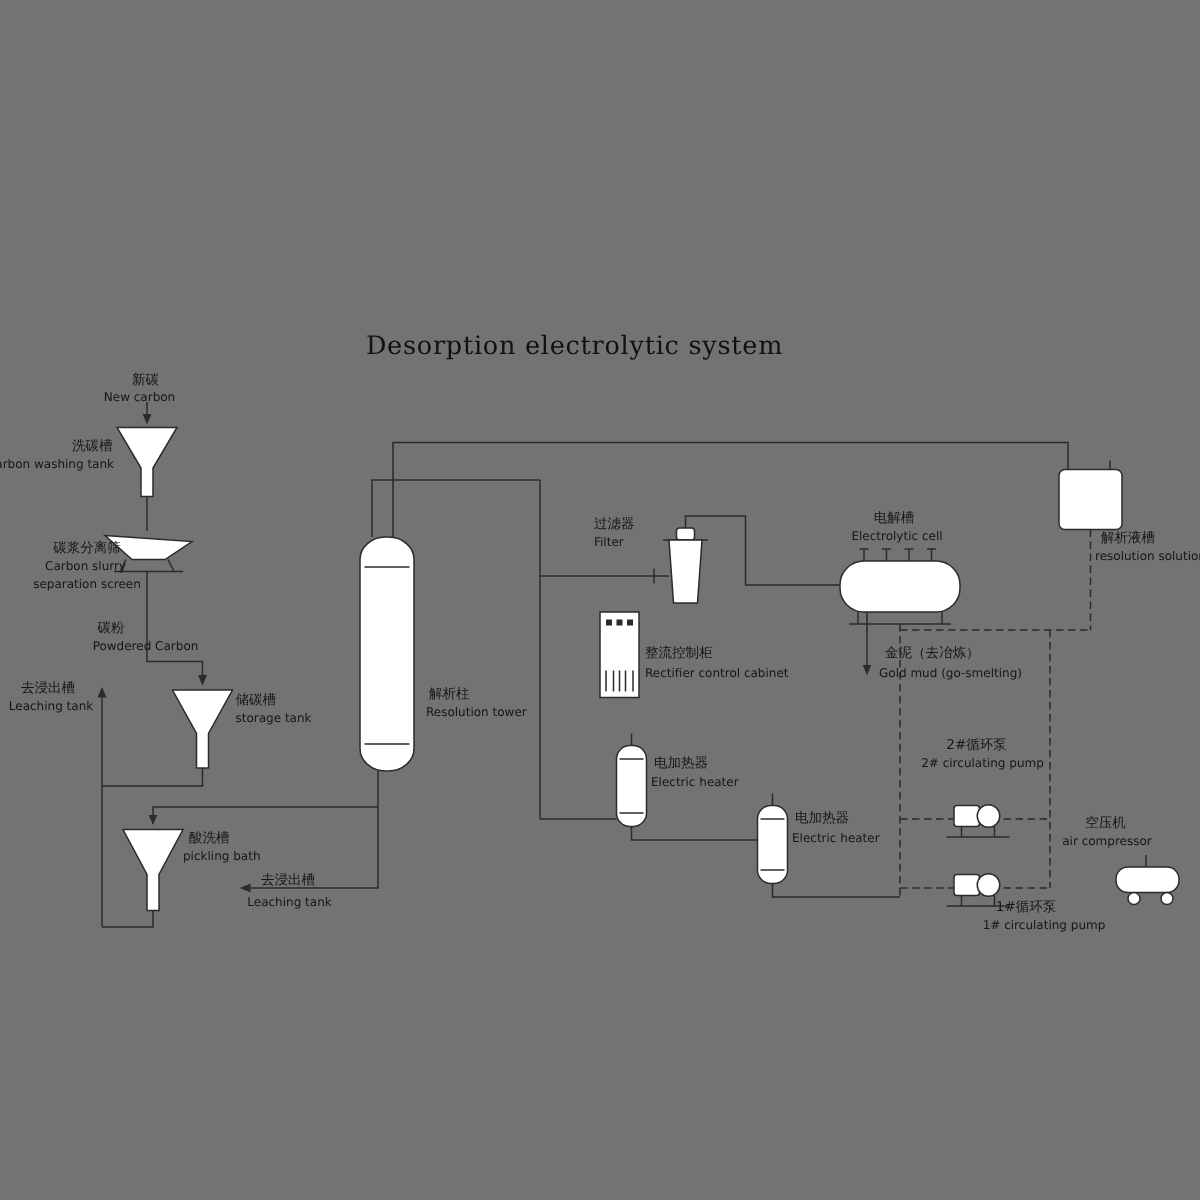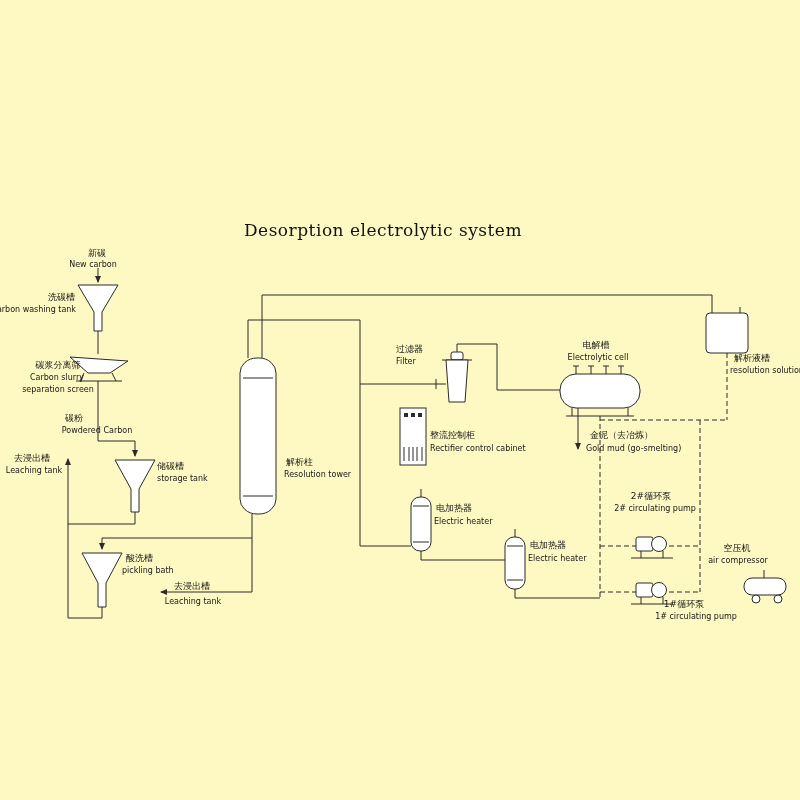--- a/index.html
+++ b/index.html
@@ -7,21 +7,21 @@
     padding: 0;
     background: #ffffff;
     width: 800px;
     height: 800px;
     overflow: hidden;
   }
   #diagram-wrap {
     width: 800px;
     height: 800px;
     position: relative;
-    background: #fef9c3;
+    background: #737373;
   }
   svg text {
     font-family: "DejaVu Sans", sans-serif;
     fill: #161616;
   }
   .cn { font-size: 9px; }
   .en { font-size: 8px; }
   .title {
     font-size: 17px;
     font-family: "DejaVu Serif", serif;

